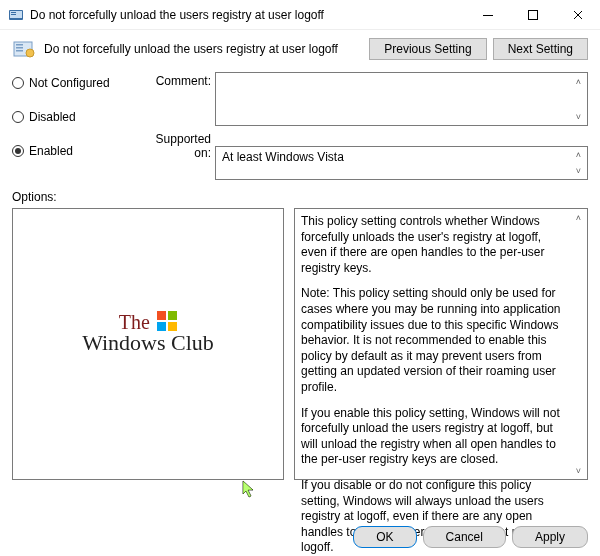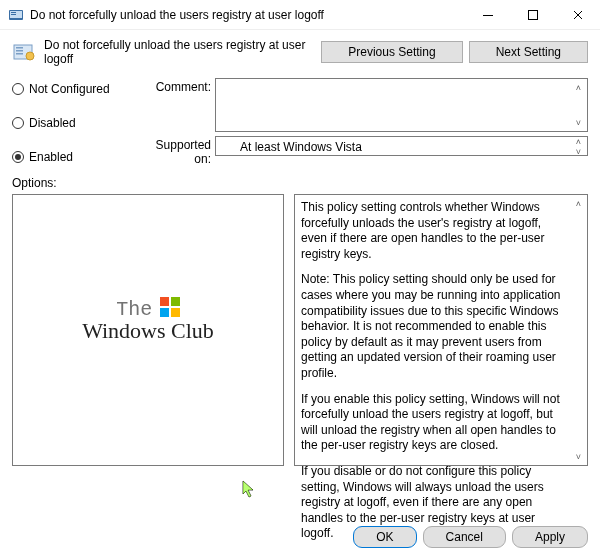--- a/index.html
+++ b/index.html
@@ -8,48 +8,48 @@
     .titlebar { height: 30px; display: flex; align-items: center; border-bottom: 1px solid #eee; }
     .titlebar-icon { width: 16px; height: 16px; margin: 0 6px 0 8px; display:flex; align-items:center; justify-content:center; }
     .titlebar-title { flex: 1; font-size: 12px; }
     .titlebar-btns { display: flex; }
     .titlebar-btn { width: 45px; height: 30px; display: flex; align-items: center; justify-content: center; }
     
     .header-row { display: flex; align-items: center; padding: 8px 12px; }
     .header-icon { width: 24px; height: 20px; margin-right: 8px; display:flex; align-items:center; justify-content:center; }
     .header-title { flex: 1; }
     .nav-btns { display: flex; gap: 6px; }
-    .btn { border: 1px solid #adadad; background: #e1e1e1; padding: 3px 26px; font-size: 12px; }
+    .btn { border: 1px solid #adadad; background: #e1e1e1; padding: 3px 14px; font-size: 12px; }
     
     .config-area { padding: 4px 12px 0 12px; display: grid; grid-template-columns: 120px 75px 1fr; column-gap: 4px; }
     .radio-col { grid-column: 1; grid-row: 1 / span 3; display: flex; flex-direction: column; gap: 20px; padding-top: 4px; }
     .radio-row { display: flex; align-items: center; gap: 5px; }
     .radio-circle { width: 12px; height: 12px; border-radius: 50%; border: 1px solid #333; display:flex; align-items:center; justify-content:center; background:#fff;}
     .radio-dot { width: 6px; height: 6px; border-radius: 50%; background: #333; }
     
     .label-right { text-align: right; padding-top: 2px; font-size: 12px; }
     .comment-box { grid-column: 3; border: 1px solid #7a7a7a; height: 54px; position: relative; background:#fff;}
     .supported-label { grid-column: 2; text-align: right; padding-top: 6px; font-size: 12px;}
-    .supported-box { grid-column: 3; border: 1px solid #7a7a7a; height: 20px; padding: 3px 24px; position: relative; background:#fff; margin-top:4px;}
+    .supported-box { grid-column: 3; border: 1px solid #7a7a7a; height: 34px; padding: 3px 6px; position: relative; background:#fff; margin-top:20px;}
     .scroll-arrows { position: absolute; right: 0; top: 0; bottom: 0; width: 17px; display:flex; flex-direction:column; justify-content:space-between;}
     .sa { width:17px; height:17px; display:flex;align-items:center;justify-content:center;color:#606060;font-size:9px;}
     
     .split-labels { display:flex; padding: 10px 12px 4px 12px; }
     .split-labels .l1 { flex:0 0 278px; }
     .split-labels .l2 { flex:1; }
     
     .split-panes { display:flex; padding: 0 12px; gap:10px; }
     .pane { border: 1px solid #7a7a7a; background:#fff; height: 272px; position:relative; }
     .options-pane { flex:0 0 272px; }
     .help-pane { flex:1; }
     .help-content { padding: 5px 18px 5px 6px; font-size: 12px; line-height: 1.3; }
     .help-content p { margin-bottom: 10px; }
     
     .logo-wrap { position:absolute; left:0; right:0; top:100px; text-align:center; }
-    .logo-text1 { font-family: Liberation Mono, monospace; font-size: 20px; color:#737373; line-height:1;}
+    .logo-text1 { font-family: Liberation Serif, serif; font-size: 20px; color:#7f1d1d; line-height:1;}
     .logo-text2 { font-family: Georgia, serif; font-size: 22px; color:#222; line-height:1;}
     .logo-flag { display:inline-block; width:20px; height:20px; position:relative; top:2px; margin-left:4px;}
     .flag-q { position:absolute; width:9px; height:9px;}
     .flag-q.a{background:#f25022;top:0;left:0;} .flag-q.b{background:#7fba00;top:0;right:0;}
     .flag-q.c{background:#00a4ef;bottom:0;left:0;} .flag-q.d{background:#ffb900;bottom:0;right:0;}
     
     .cursor { position:absolute; left:242px; top:480px; }
     
     .footer { position:absolute; bottom:8px; right:12px; display:flex; gap:6px; }
     .footer .btn { padding: 3px 22px; border-radius: 9px; }

